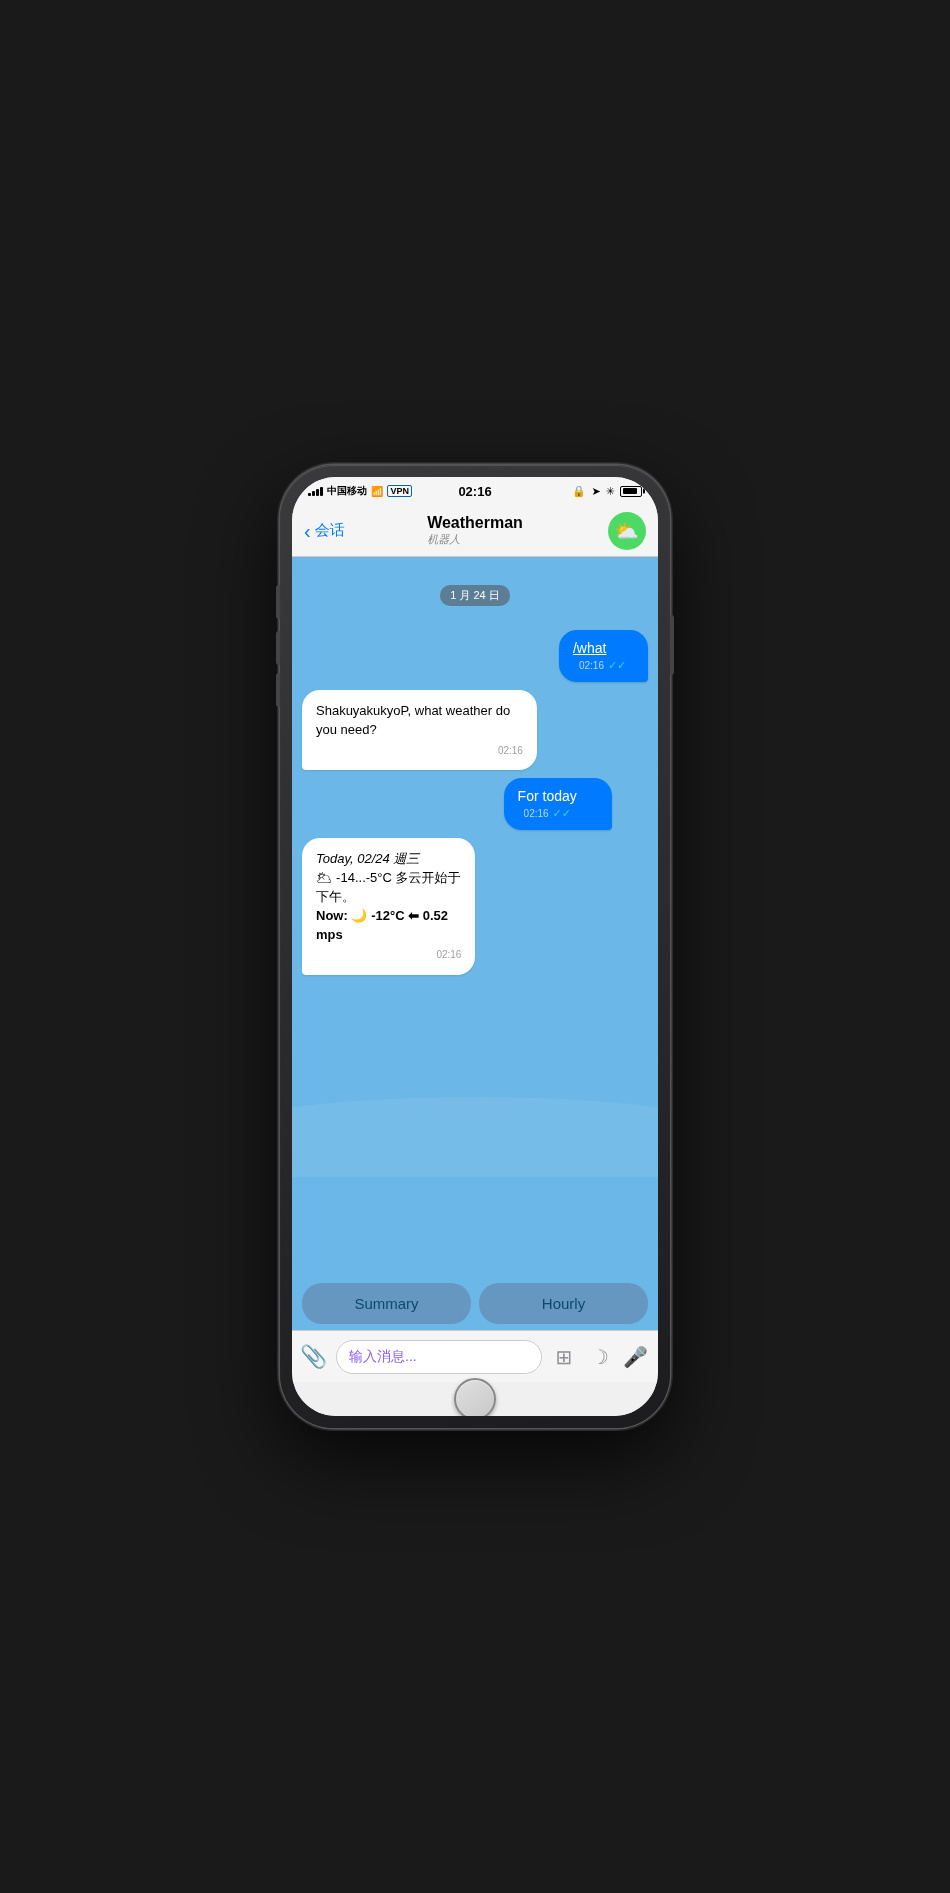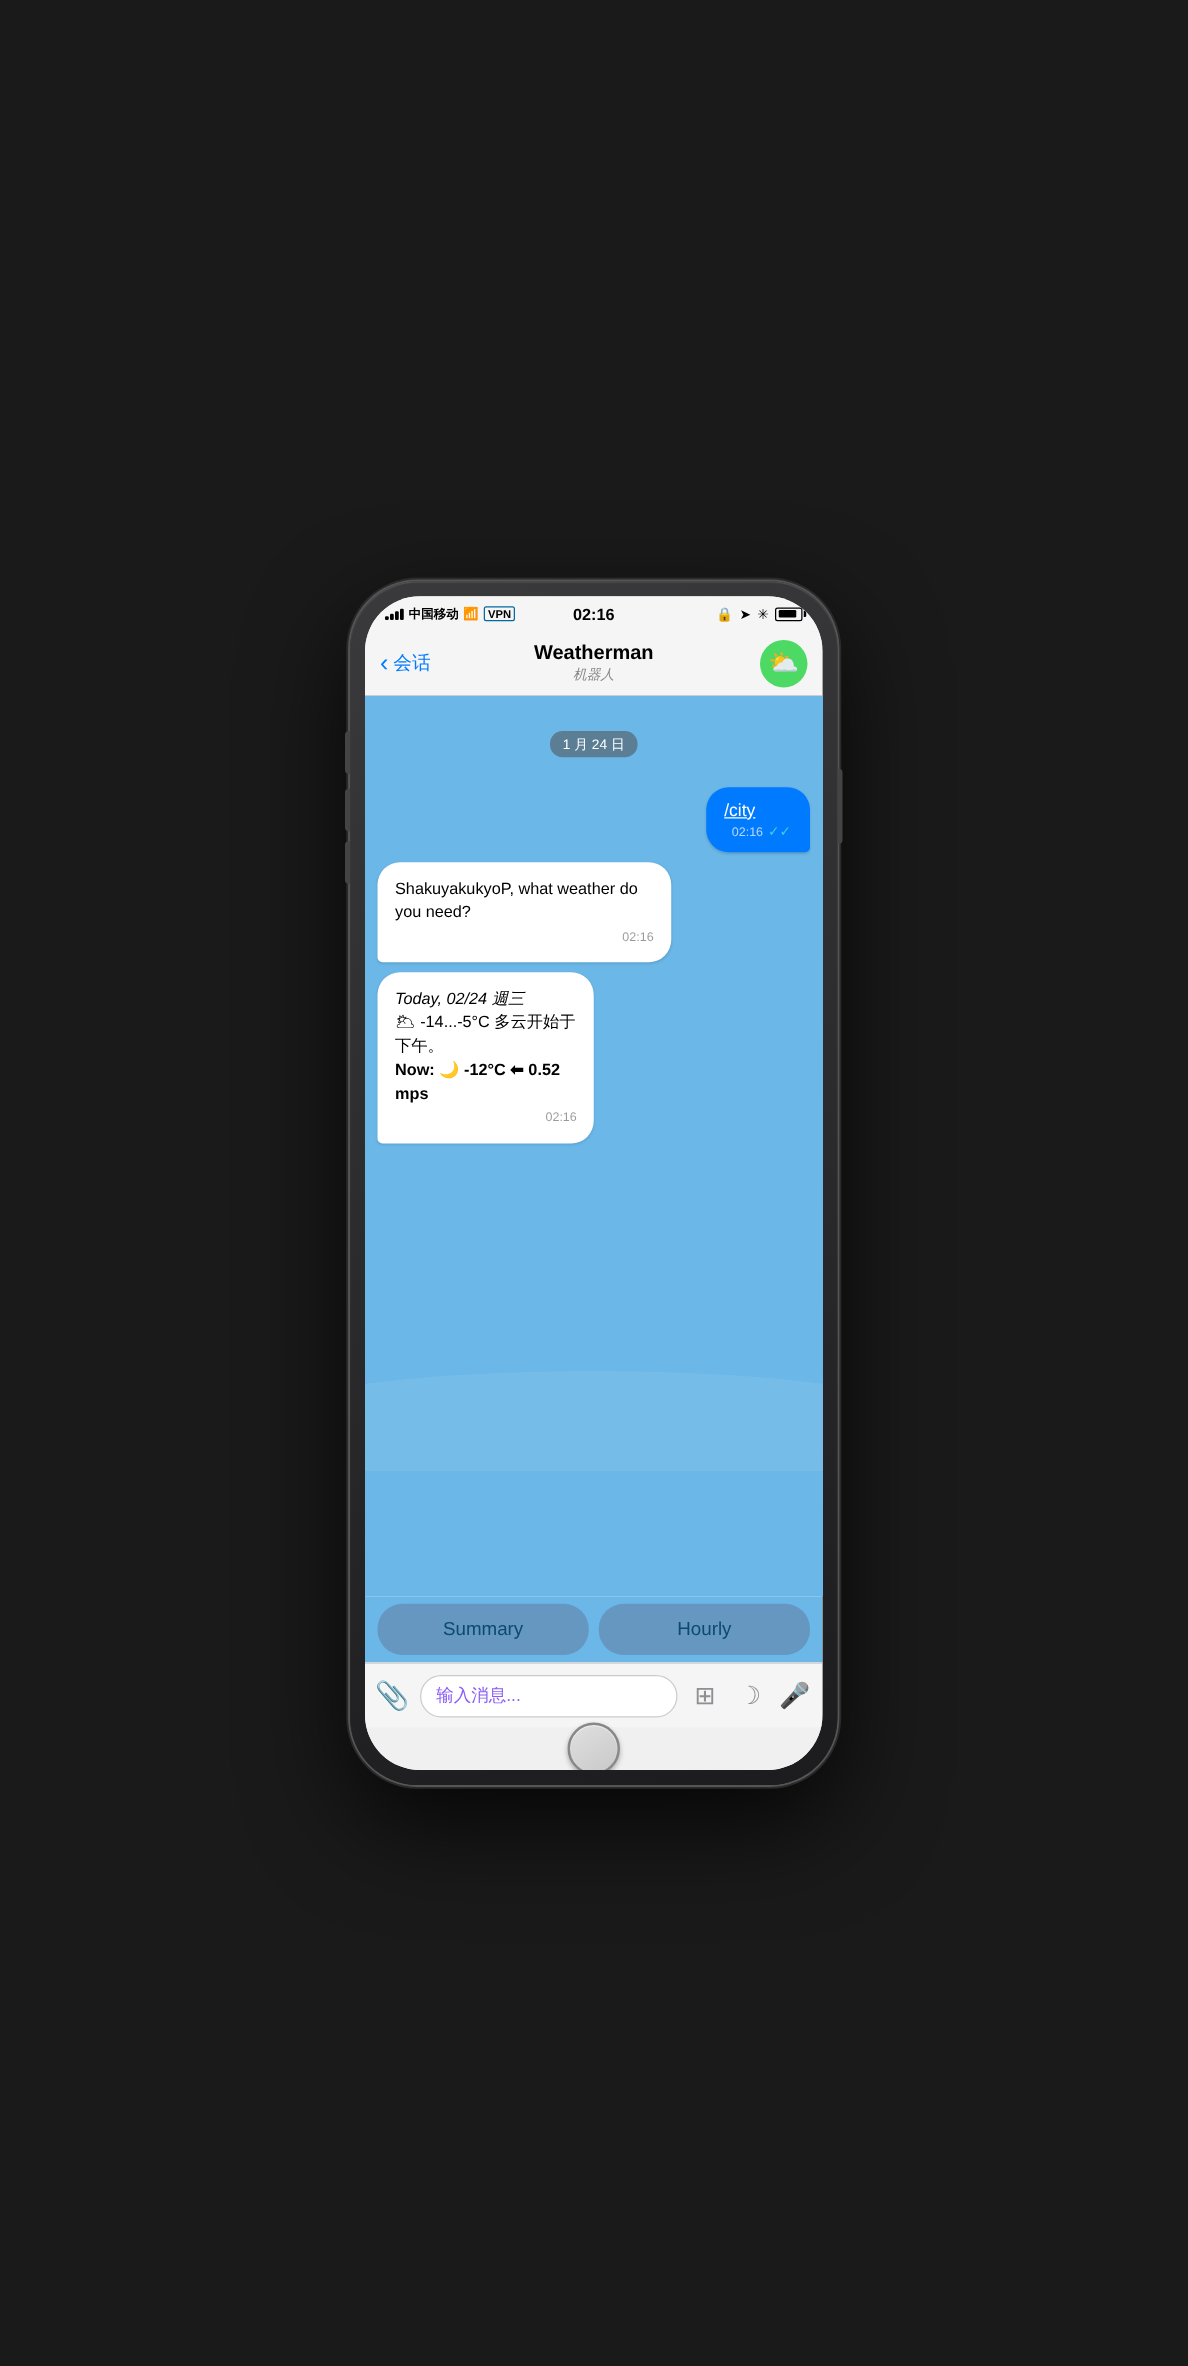--- a/index.html
+++ b/index.html
@@ -150,21 +150,21 @@
     }
     .nav-back-chevron {
       font-size: 20px;
       line-height: 1;
       margin-right: 2px;
     }
     .nav-center {
       position: absolute;
       left: 50%;
       transform: translateX(-50%);
-      text-align: center;
+      text-align: left;
     }
     .nav-title {
       font-size: 16px;
       font-weight: 700;
       color: #000;
     }
     .nav-subtitle {
       font-size: 11px;
       color: #888;
       font-style: italic;
@@ -381,33 +381,40 @@
 
     <div class="chat-area">
 
 
       <div class="date-badge">
         <span>1 月 24 日</span>
       </div>
 
       <div style="align-self:flex-end;display:flex;flex-direction:column;align-items:flex-end;">
         <div class="msg-bubble-right">
-          <span style="text-decoration:underline;">/city</span>
+          <span style="text-decoration:underline;">/what</span>
           <span class="msg-time-right">02:16</span>
           <span class="checkmarks">✓✓</span>
         </div>
       </div>
 
       <div style="align-self:flex-start;">
         <div class="msg-bubble-left">
           <span>ShakuyakukyoP, what weather do you need?</span>
           <div class="msg-time">02:16</div>
         </div>
       </div>
 
+      <div style="align-self:flex-end;">
+        <div class="msg-bubble-right">
+          <span>For today</span>
+          <span class="msg-time-right">02:16</span>
+          <span class="checkmarks">✓✓</span>
+        </div>
+      </div>
 
       <div style="align-self:flex-start;">
         <div class="msg-bubble-left">
           <div style="font-style:italic;">Today, 02/24 週三</div>
           <div>🌥 -14...-5°C 多云开始于下午。</div>
           <div style="font-weight:700;">Now: 🌙 -12°C ⬅ 0.52 mps</div>
           <div class="msg-time">02:16</div>
         </div>
       </div>
 

